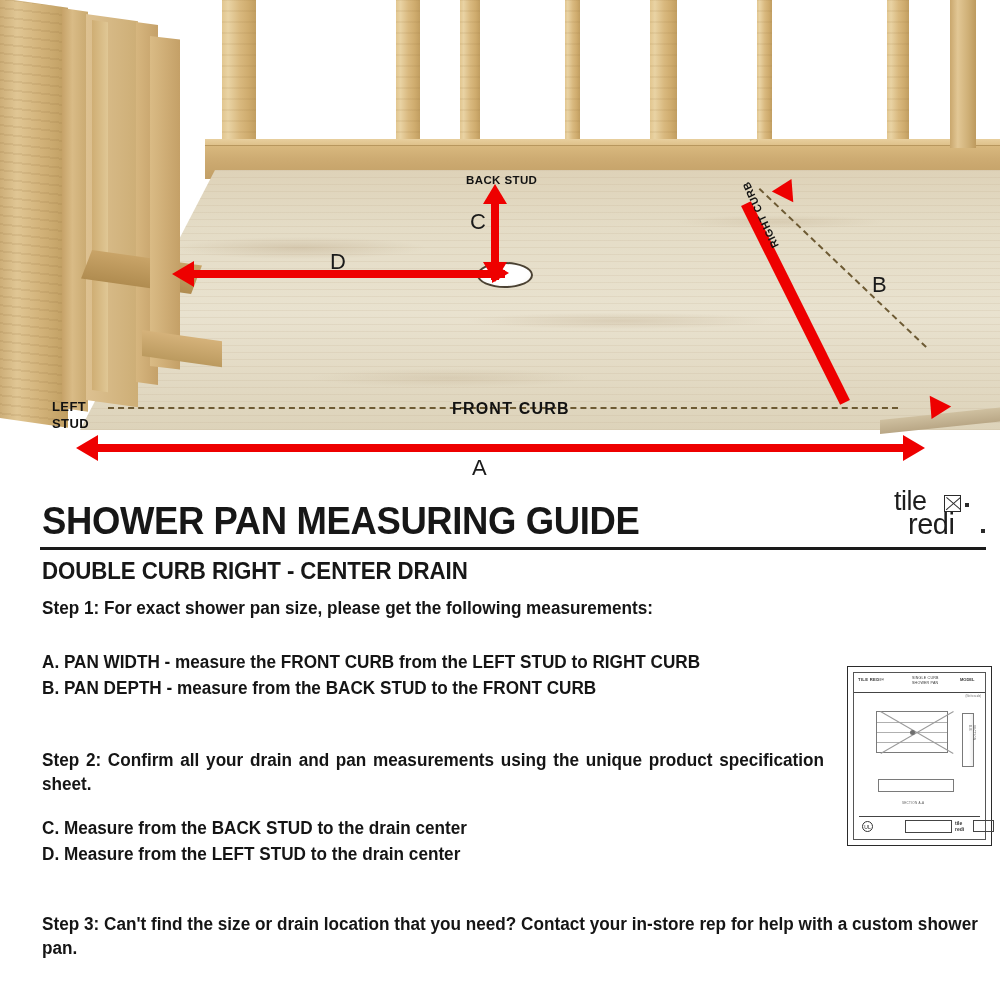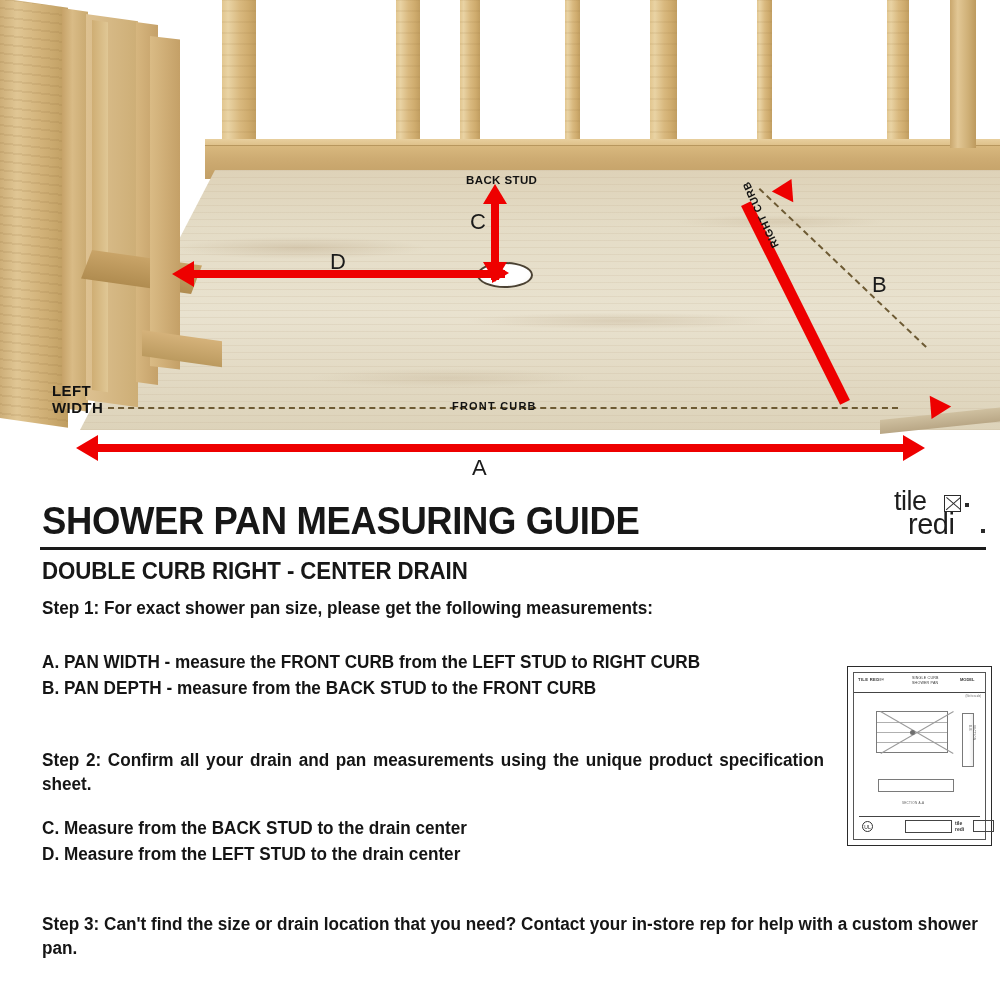--- a/index.html
+++ b/index.html
@@ -155,22 +155,22 @@
     left: 790px; top: 192px; width: 11px; height: 222px; background:#ee0000;
     transform: rotate(-26.5deg); transform-origin: center center;
   }
 
   
   .plabel {
     position:absolute; color:#121212; font-weight:bold;
     font-family:"Liberation Sans", sans-serif; letter-spacing:.4px;
   }
   .lbl-back-stud { left: 466px; top: 174px; font-size: 11.5px; }
-  .lbl-front-curb { left: 452px; top: 400px; font-size: 11px; letter-spacing:1.2px; }
-  .lbl-left-stud { left: 52px; top: 382px; font-size: 15px; line-height: 17px; }
+  .lbl-front-curb { left: 452px; top: 400px; font-size: 16px; letter-spacing:1.2px; }
+  .lbl-left-stud { left: 52px; top: 398px; font-size: 13px; line-height: 17px; }
   .lbl-right-curb {
     left: 770px; top: 250px; font-size: 10.5px; letter-spacing:.6px;
     transform: rotate(-115deg); transform-origin: left top;
   }
   .dim { position:absolute; color:#1a1a1a; font-weight:normal; font-size: 22px;
          font-family:"Liberation Sans", sans-serif; }
   .dim-A { left: 472px; top: 455px; }
   .dim-B { left: 872px; top: 272px; }
   .dim-C { left: 470px; top: 209px; }
   .dim-D { left: 330px; top: 249px; }
@@ -317,21 +317,21 @@
     <div class="head head-down" style="left:483px; top:262px;"></div>
 
     <div class="ar arrow-D-line"></div>
     <div class="head head-left" style="left:172px; top:261px;"></div>
     <div class="head head-right" style="left:492px; top:263px; border-top-width:10px; border-bottom-width:10px; border-left-width:17px;"></div>
 
     <div class="plabel lbl-back-stud">BACK STUD</div>
     <div class="plabel lbl-front-curb">FRONT CURB</div>
     <div class="plabel lbl-left-stud">
       <div>LEFT</div>
-      <div>WIDTH</div>
+      <div>STUD</div>
     </div>
     <div class="plabel lbl-right-curb">RIGHT CURB</div>
 
     <div class="dim dim-A">A</div>
     <div class="dim dim-B">B</div>
     <div class="dim dim-C">C</div>
     <div class="dim dim-D">D</div>
   </div>
 
   <div class="content">

